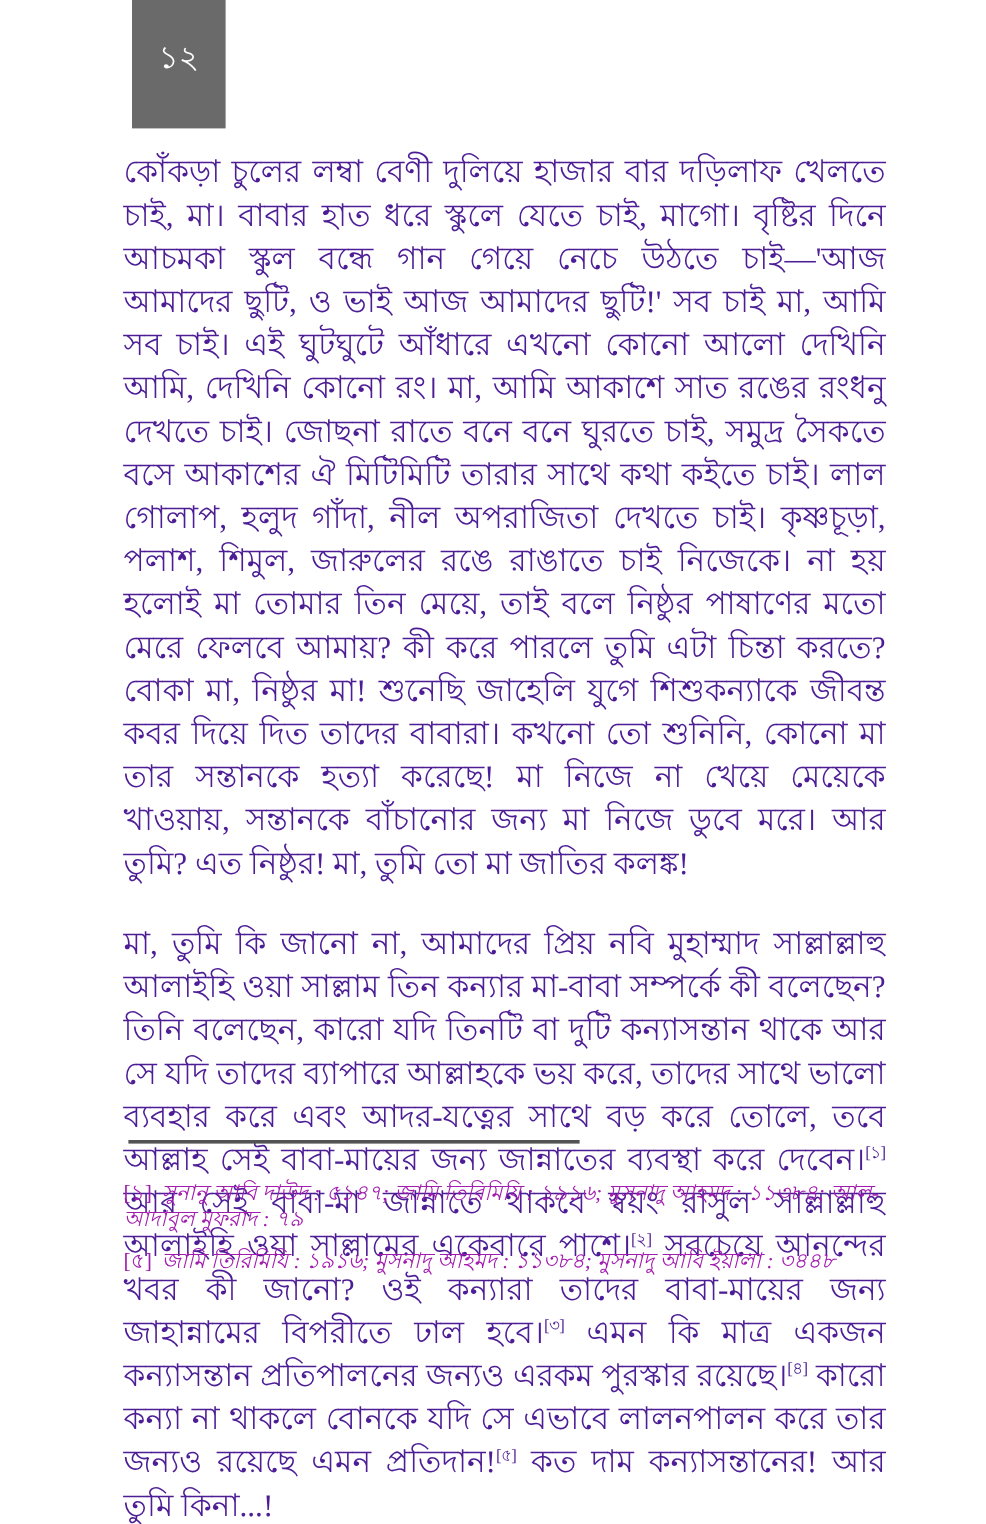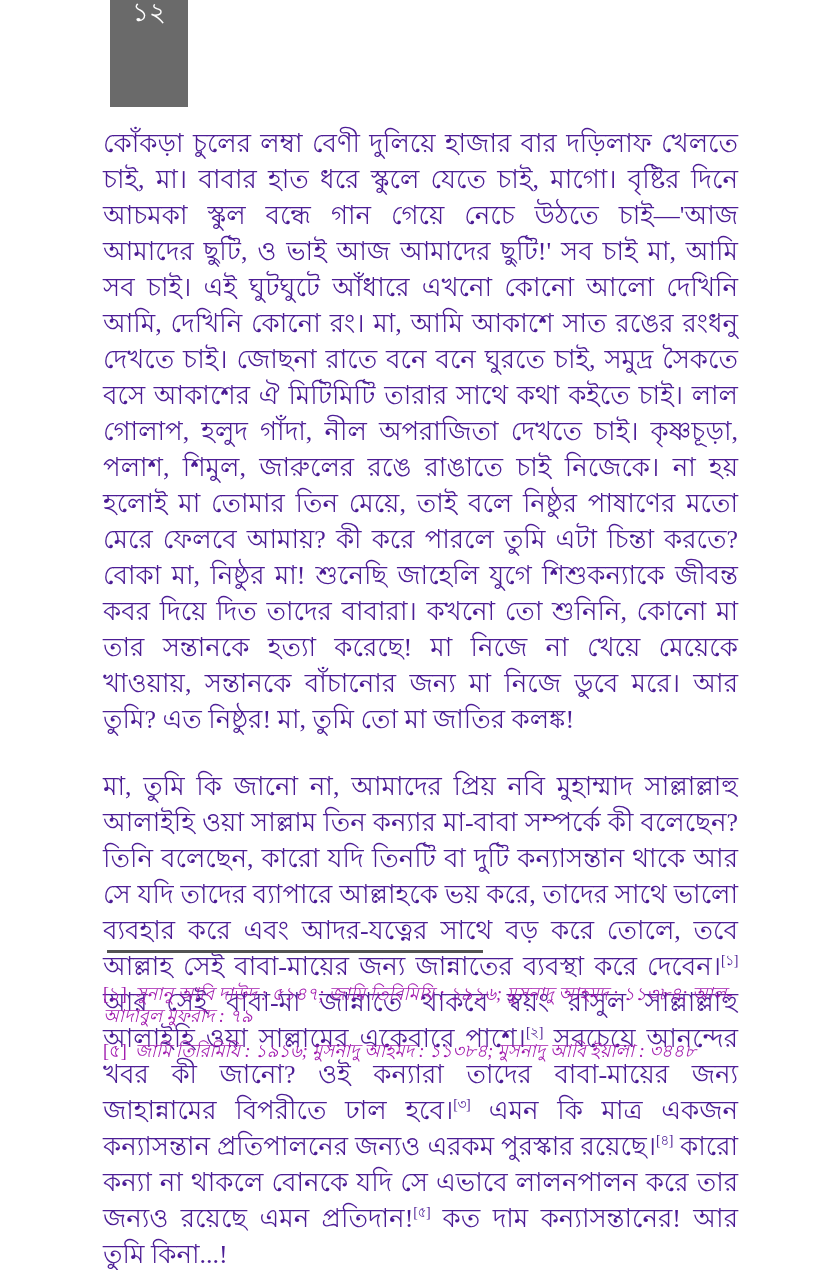--- a/index.html
+++ b/index.html
@@ -17,21 +17,21 @@
   }
   .page-number-box {
     position: absolute;
     left: 110px;
     top: 0;
     width: 78px;
     height: 107px;
     background: #6a6a6a;
     color: #ffffff;
     display: flex;
-    align-items: flex-start;
+    align-items: center;
     justify-content: center;
     padding-bottom: 10px;
     box-sizing: border-box;
     font-size: 26px;
     line-height: 1;
   }
   .content {
     position: absolute;
     left: 103px;
     top: 126px;

